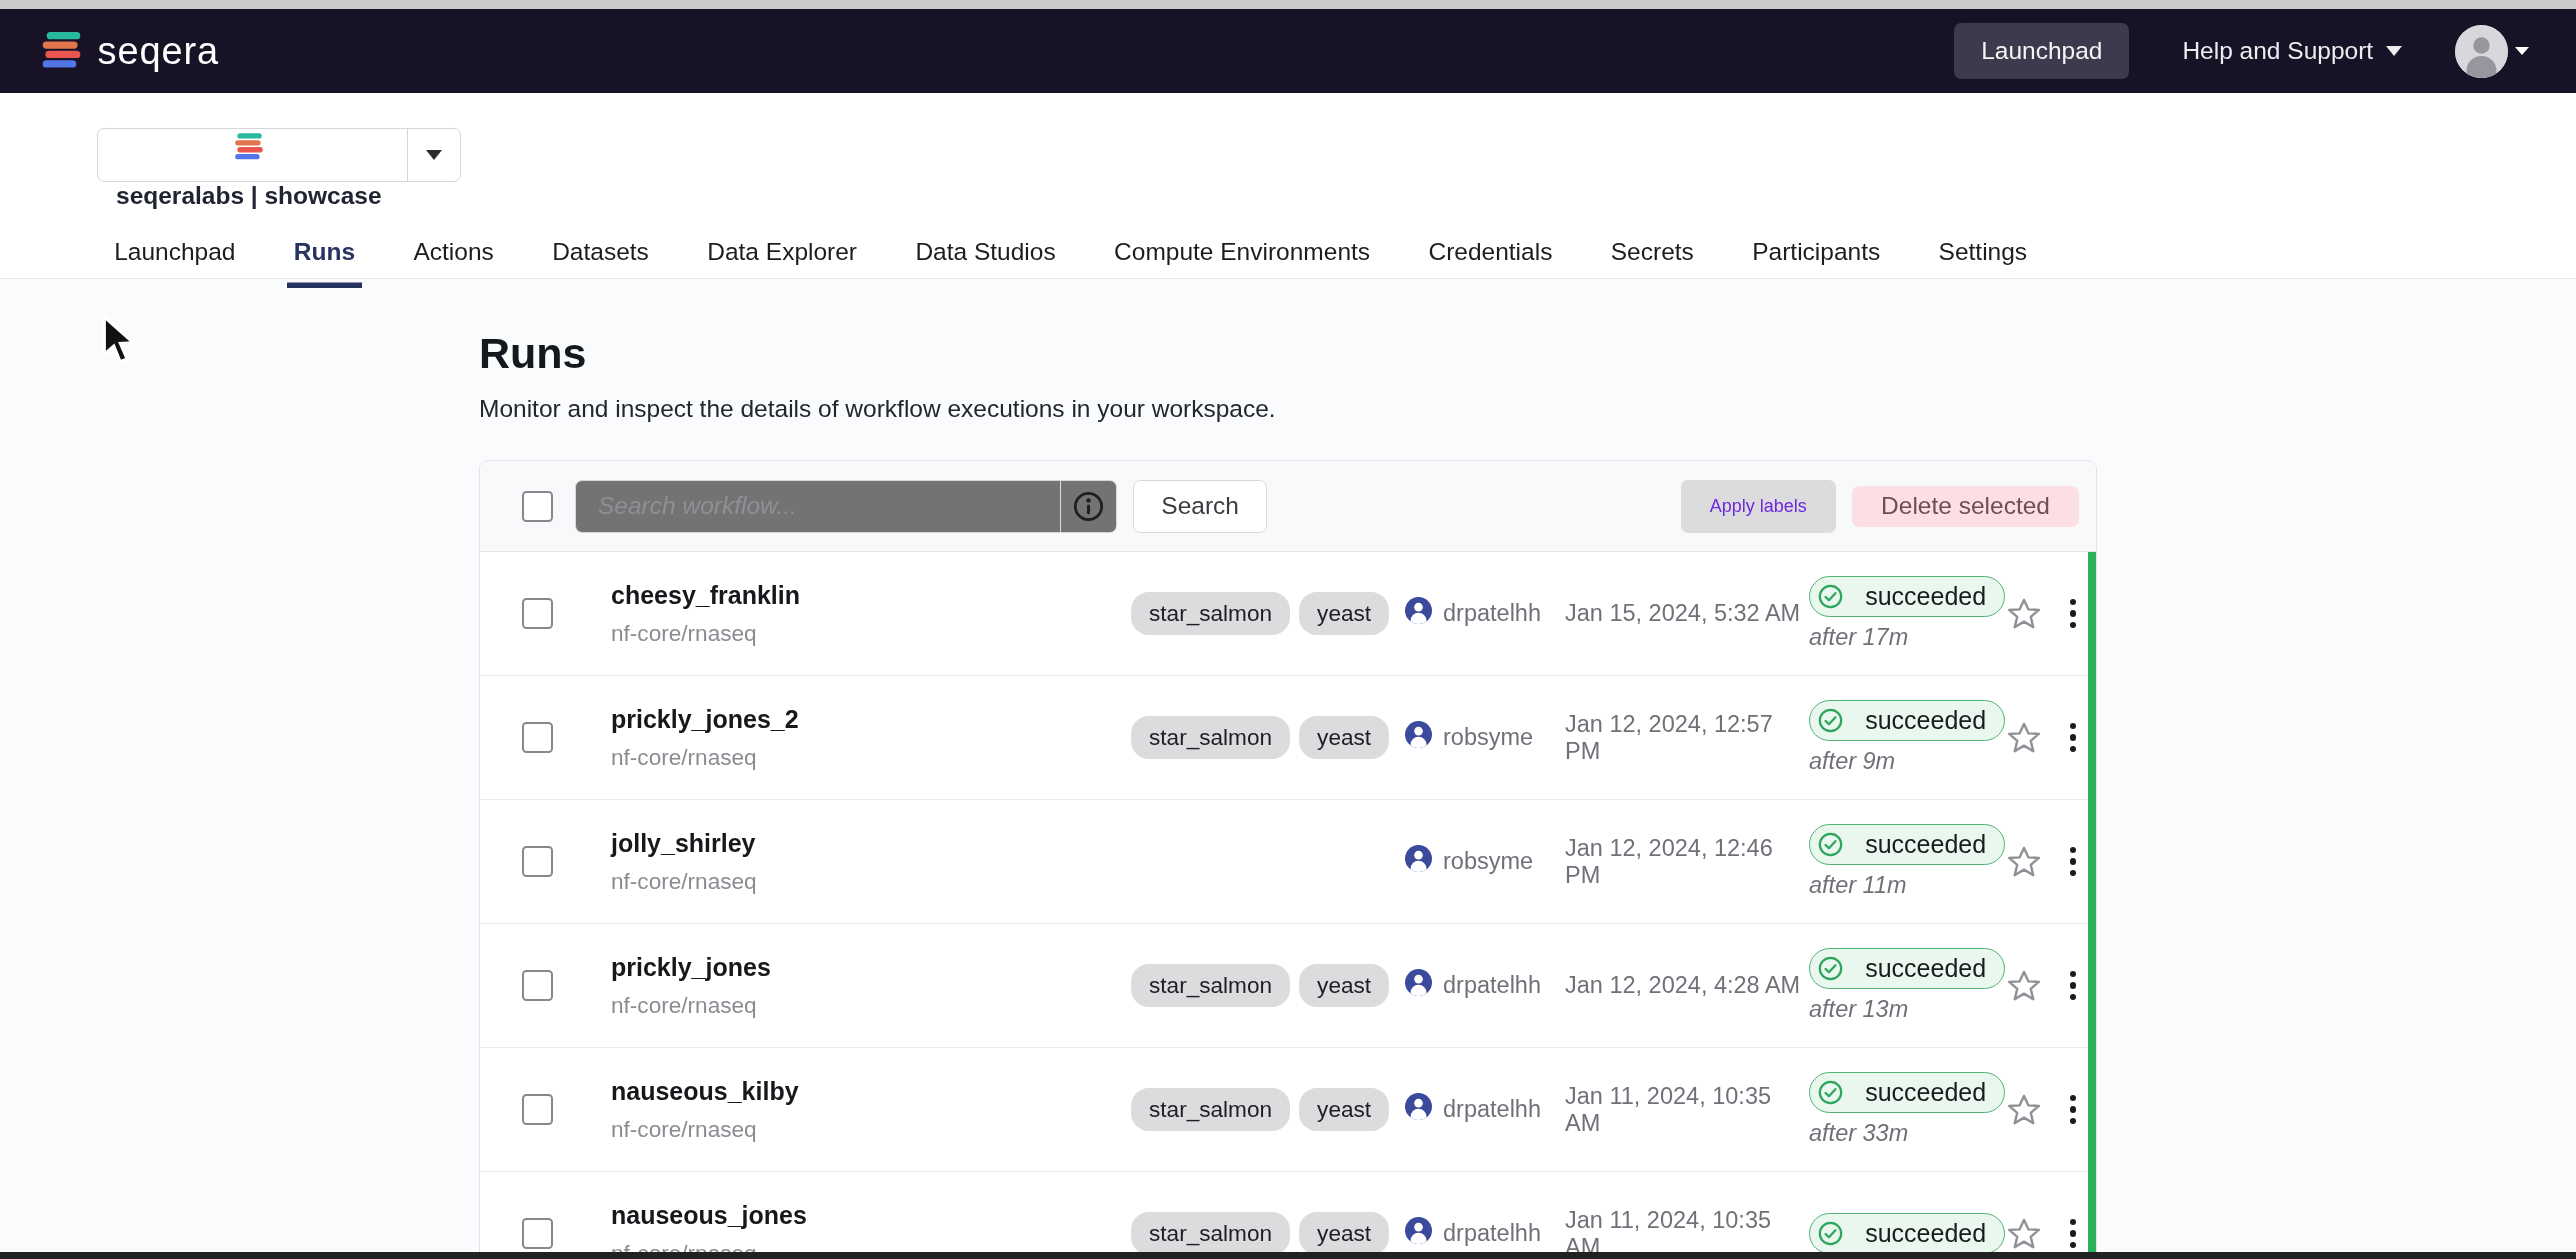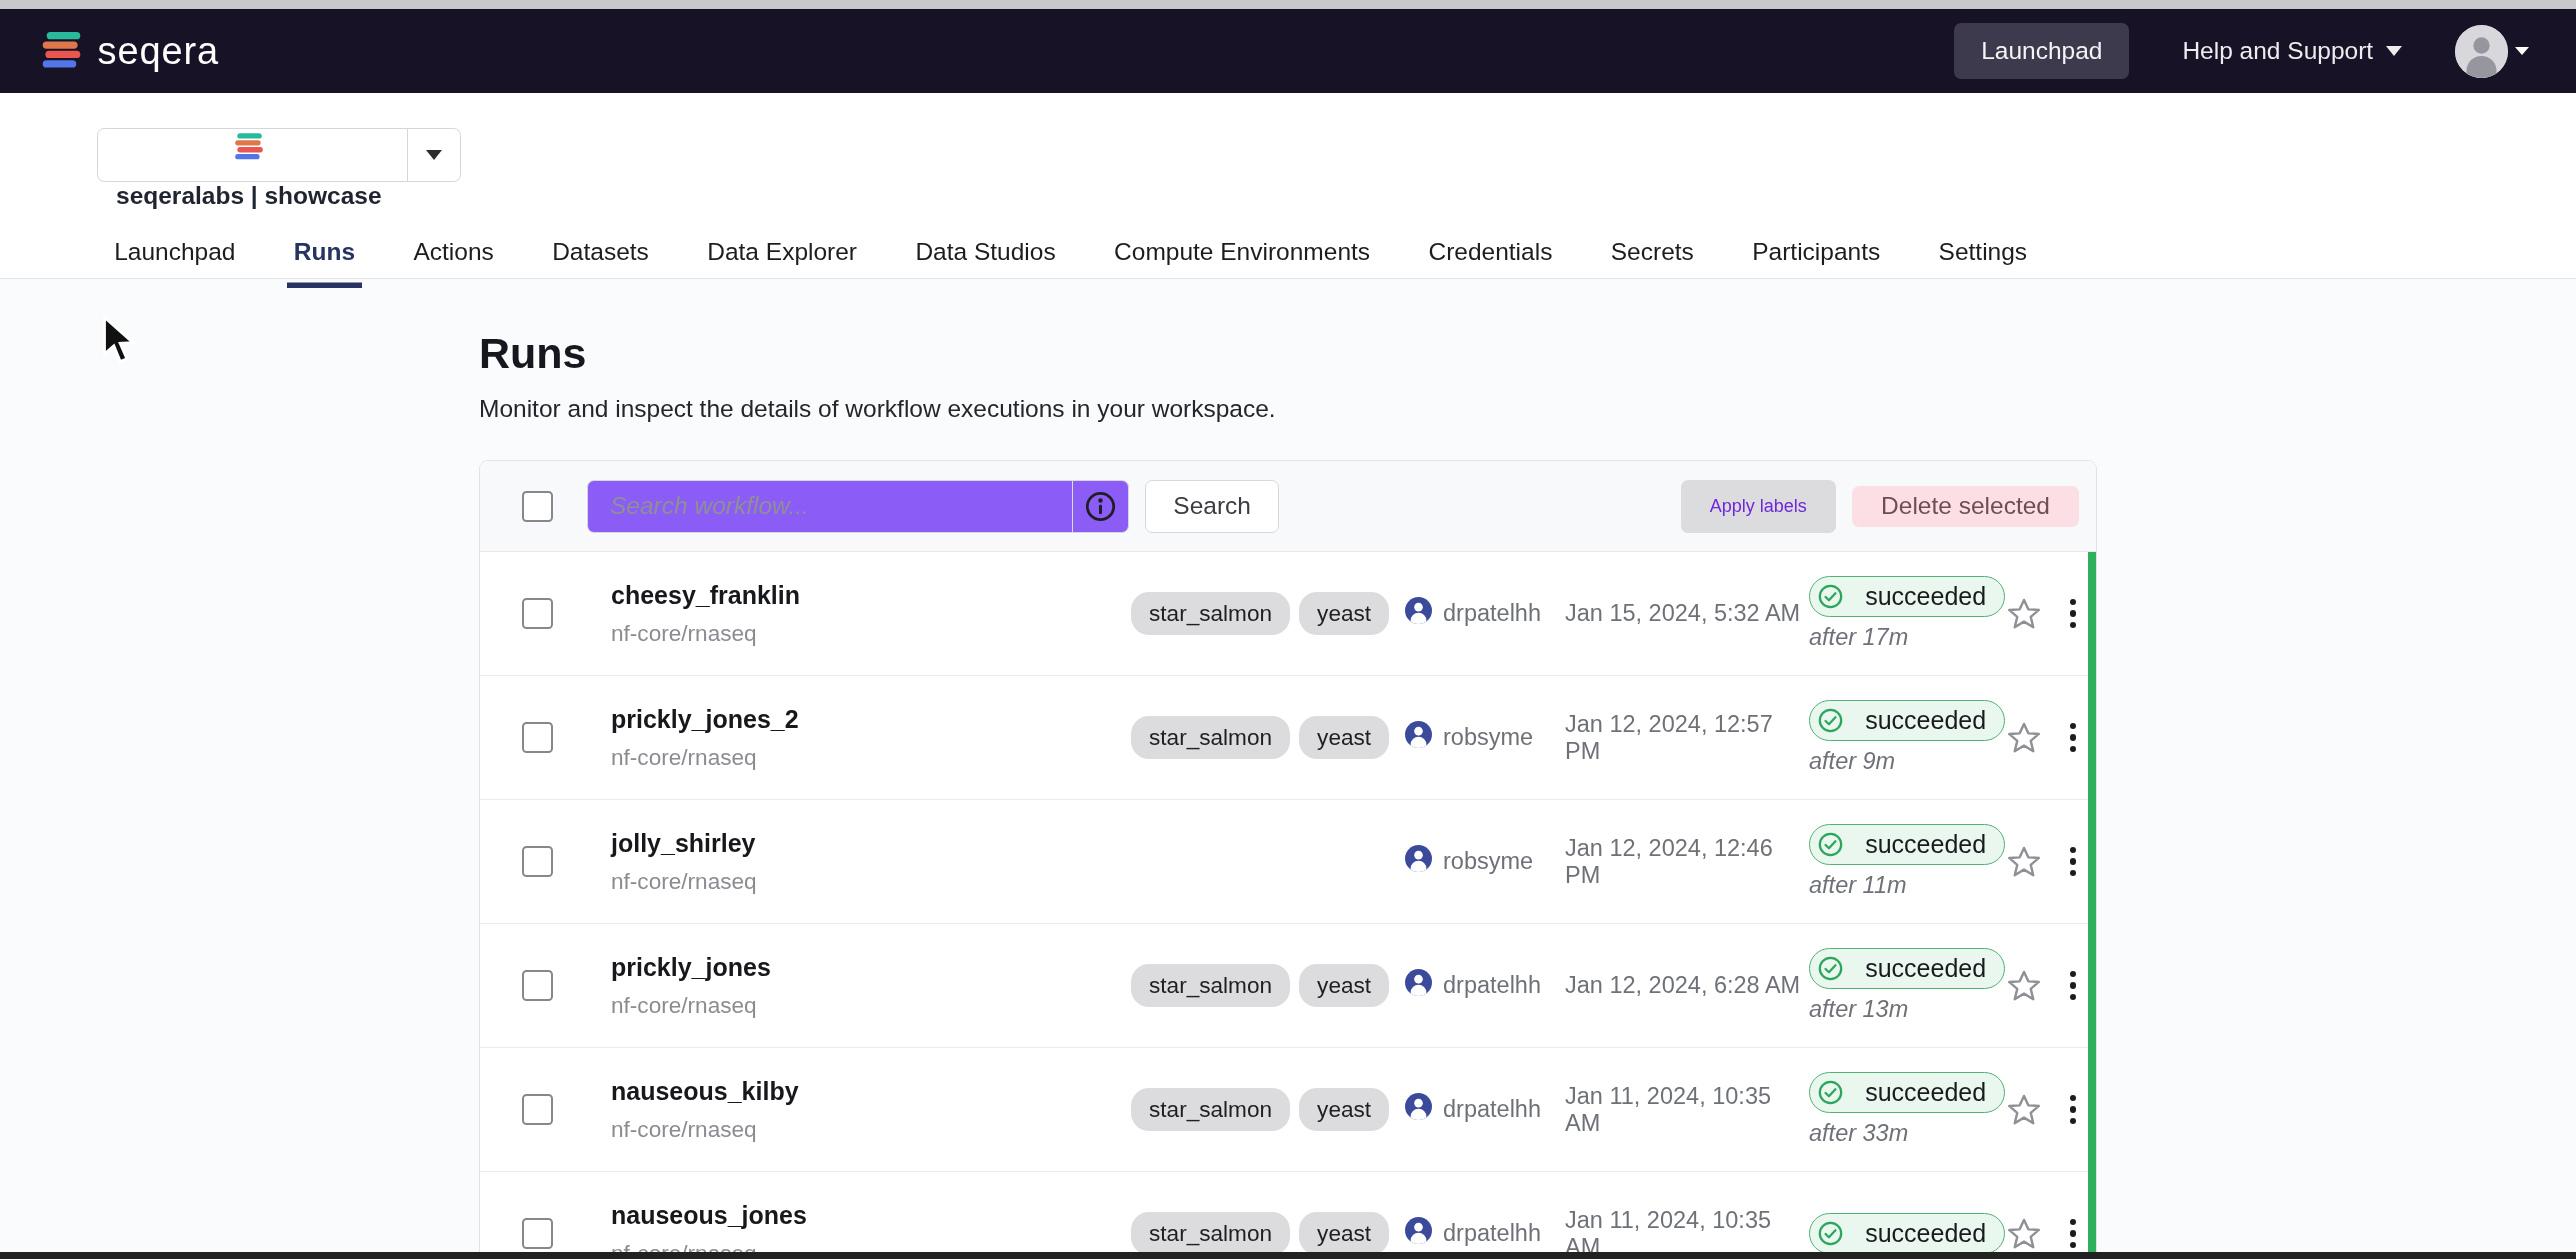--- a/index.html
+++ b/index.html
@@ -35,21 +35,21 @@
   
   .main { height:973px; overflow:hidden; }
   .content { width:1618px; margin:0 auto; }
   .page-title { margin-top:51px; font-size:43px; font-weight:700; color:#15181e; line-height:47px; }
   .page-subtitle { margin-top:18px; font-size:24.5px; color:#23262b; line-height:27px; }
 
   
   .card { position:relative; margin-top:38px; height:793px; background:#fff; border:0.9px solid #e3e3e7; border-radius:9px 9px 0 0; overflow:hidden; }
   .toolbar { height:91px; background:#f8f9fa; border-bottom:0.9px solid #e7e7ea; display:flex; align-items:center; padding:0 17px 0 42px; }
   .checkbox { width:31px; height:31px; border:2.7px solid #87878d; border-radius:4.5px; background:#fff; flex:0 0 auto; cursor:pointer; }
-  .input-group { display:flex; align-items:stretch; margin-left:34px; width:542px; height:53px; background:#8b5cf6; border:0.9px solid #d8d8dc; border-radius:7.2px; overflow:hidden; }
+  .input-group { display:flex; align-items:stretch; margin-left:22px; width:542px; height:53px; background:#737373; border:0.9px solid #d8d8dc; border-radius:7.2px; overflow:hidden; }
   .search-input { flex:1; border:none; outline:none; font-size:24.5px; padding:0 22px; color:#1f1f23; background:transparent; font-family:"Liberation Sans", sans-serif; }
   .search-input::placeholder { font-style:italic; color:#8f8f96; }
   .info-box { border-left:0.9px solid #dcdcdf; width:56px; display:flex; align-items:center; justify-content:center; cursor:pointer; }
   .search-btn { margin-left:16.3px; height:53px; padding:0 27px; font-size:24.5px; color:#3c3c42; background:#fff; border:0.9px solid #d8d8dc; border-radius:7.2px; cursor:pointer; }
   .apply-btn { margin-left:auto; height:53px; padding:0 29px; font-size:18px; color:#6d28d9; background:#dcdcdf; border:none; border-radius:7.2px; cursor:pointer; }
   .delete-btn { margin-left:16.3px; height:41px; padding:0 29px; font-size:24.5px; color:#6e4d56; background:#fbdfe4; border:none; border-radius:7.2px; cursor:pointer; }
 
   .run-row { display:grid; grid-template-columns:89px 520px 274px 160px 244px 188px 53px auto; align-items:center; height:124px; padding-left:42px; border-bottom:0.9px solid #ebebee; background:#fff; cursor:pointer; }
   .col-check { display:flex; align-items:center; }
   .col-name .run-name { font-size:25px; font-weight:700; color:#17181c; }
@@ -353,21 +353,21 @@
                   </defs>
           <circle cx="12" cy="12" r="12" fill="#3c4a9c"></circle>
           <g clip-path="url(#uclip)">
             <circle cx="12" cy="9" r="3.8" fill="#ffffff"></circle>
             <circle cx="12" cy="21" r="7" fill="#ffffff"></circle>
           </g>
         </svg>
       </span>
       <span class="user-name">drpatelhh</span>
     </div>
-    <div class="col-date">Jan 12, 2024, 6:28 AM</div>
+    <div class="col-date">Jan 12, 2024, 4:28 AM</div>
     <div class="col-status">
       <span class="status-badge">
         <svg width="27" height="27" viewBox="0 0 24 24">
           <circle cx="12" cy="12" r="9.5" fill="none" stroke="#2ca55d" stroke-width="2"></circle>
           <path d="M7.6 12.4l3 3 5.8-6.3" fill="none" stroke="#2ca55d" stroke-width="2" stroke-linecap="round" stroke-linejoin="round"></path>
         </svg>
         <span class="status-text">succeeded</span>
       </span>
       <span class="duration">after 13m</span>
     </div>

